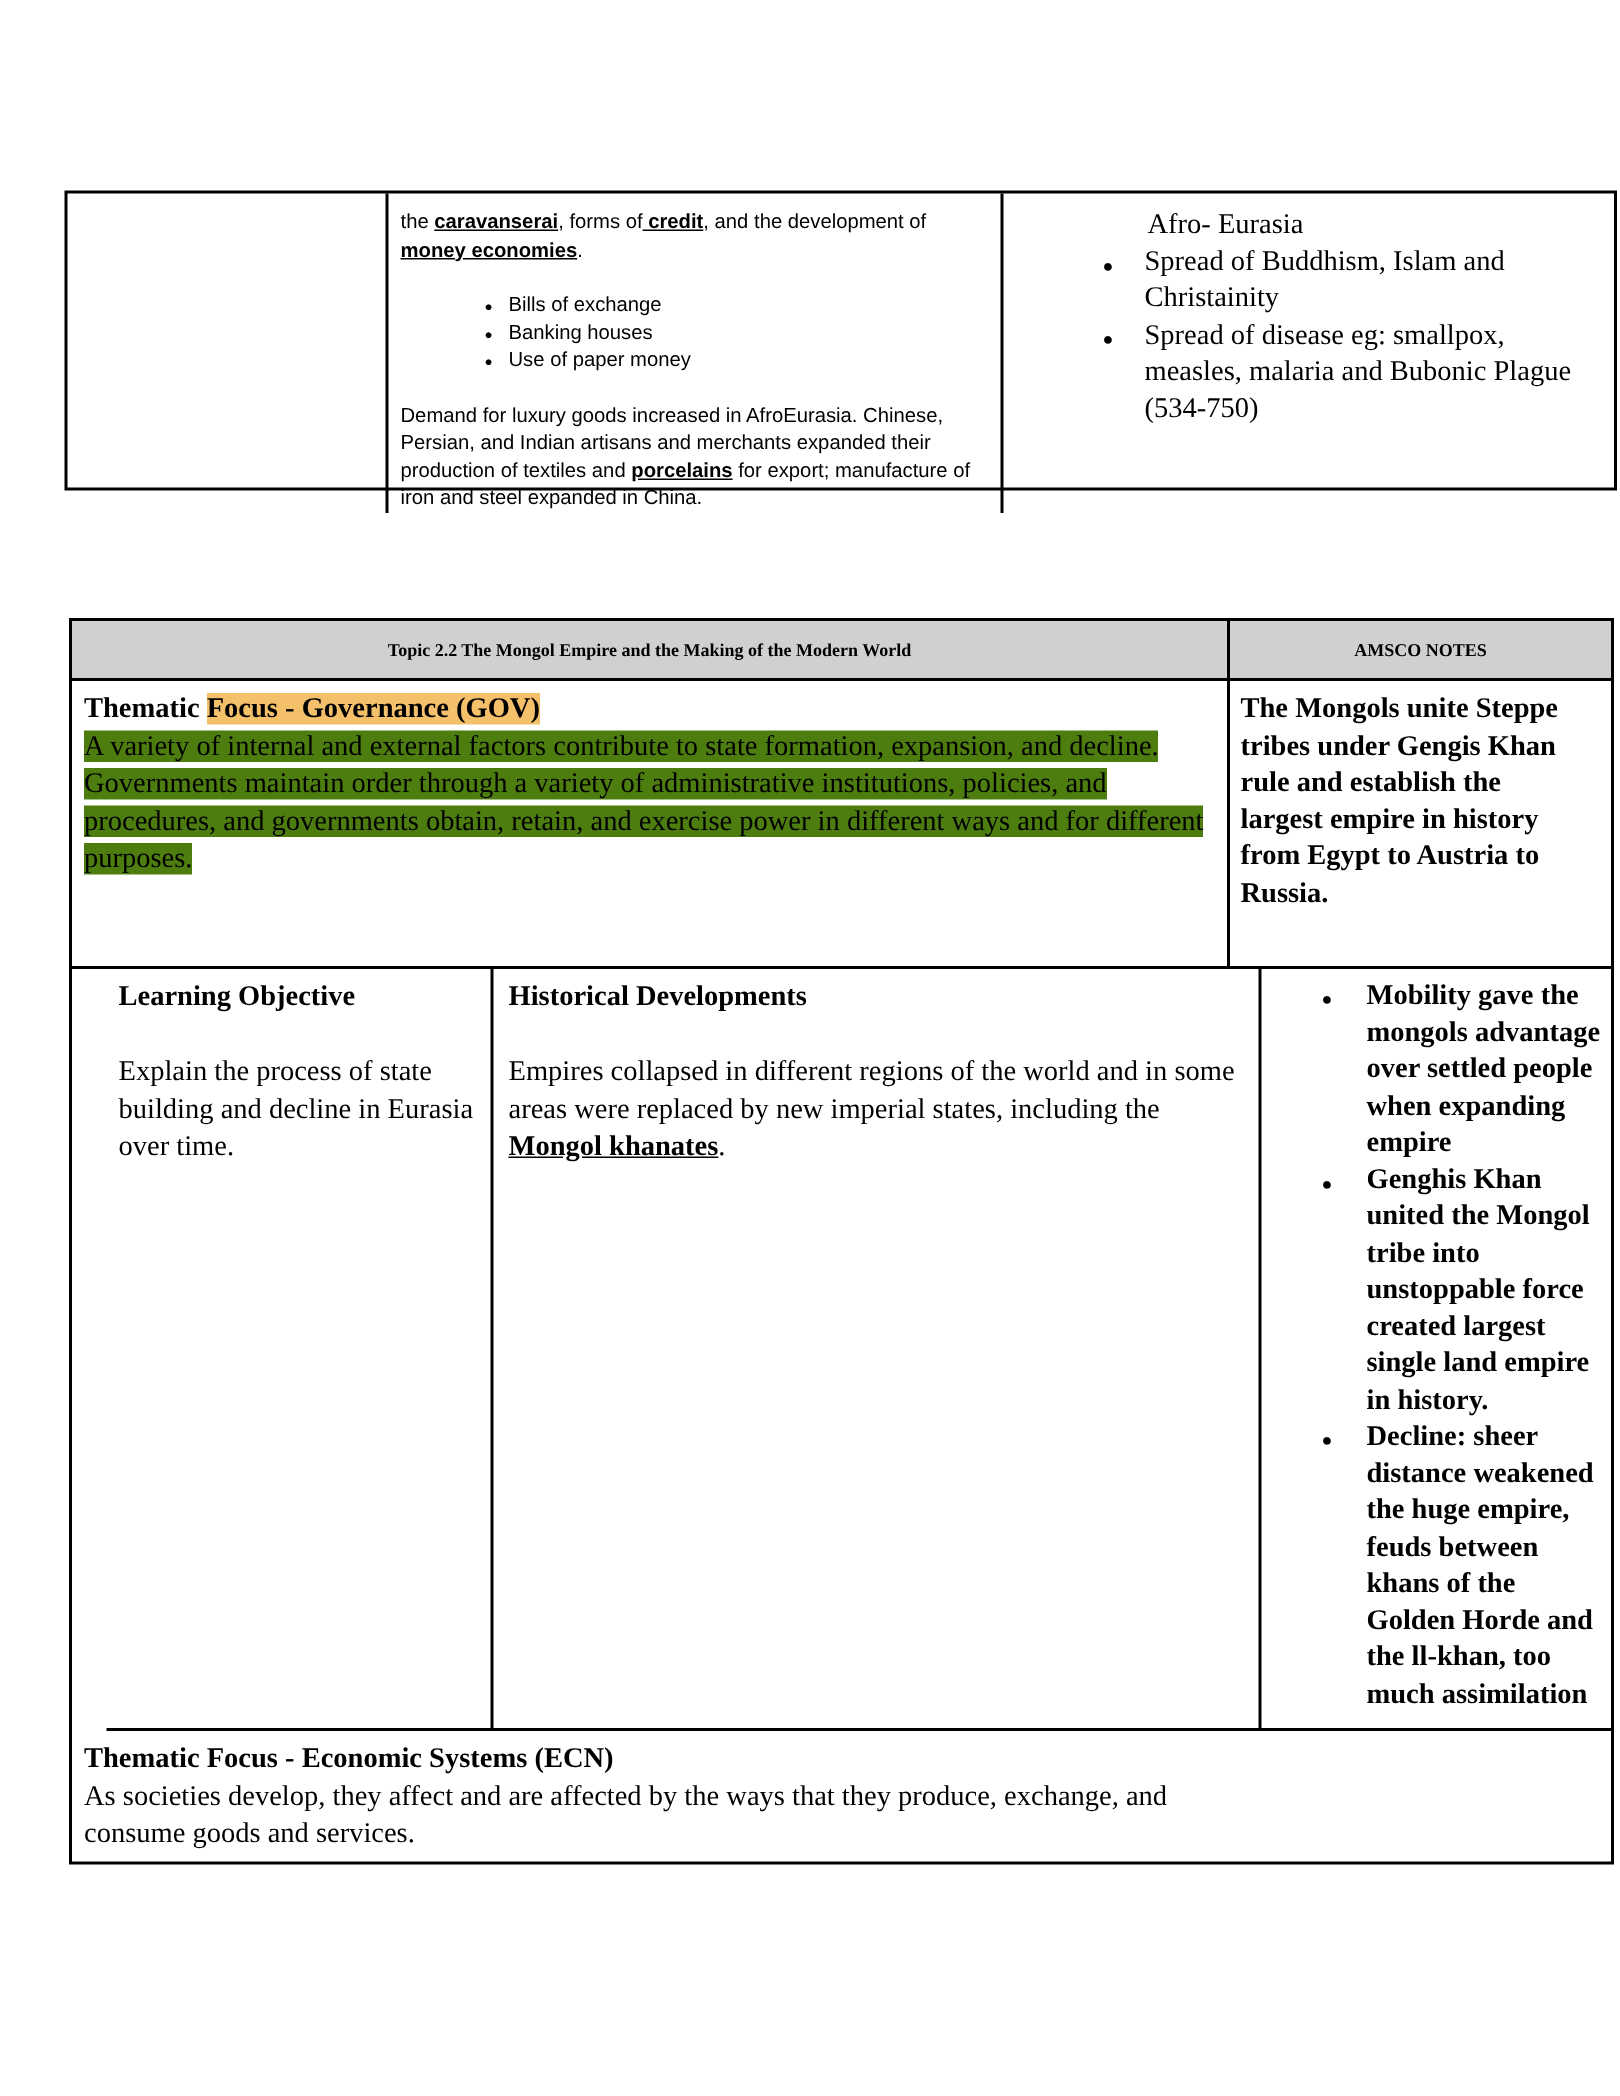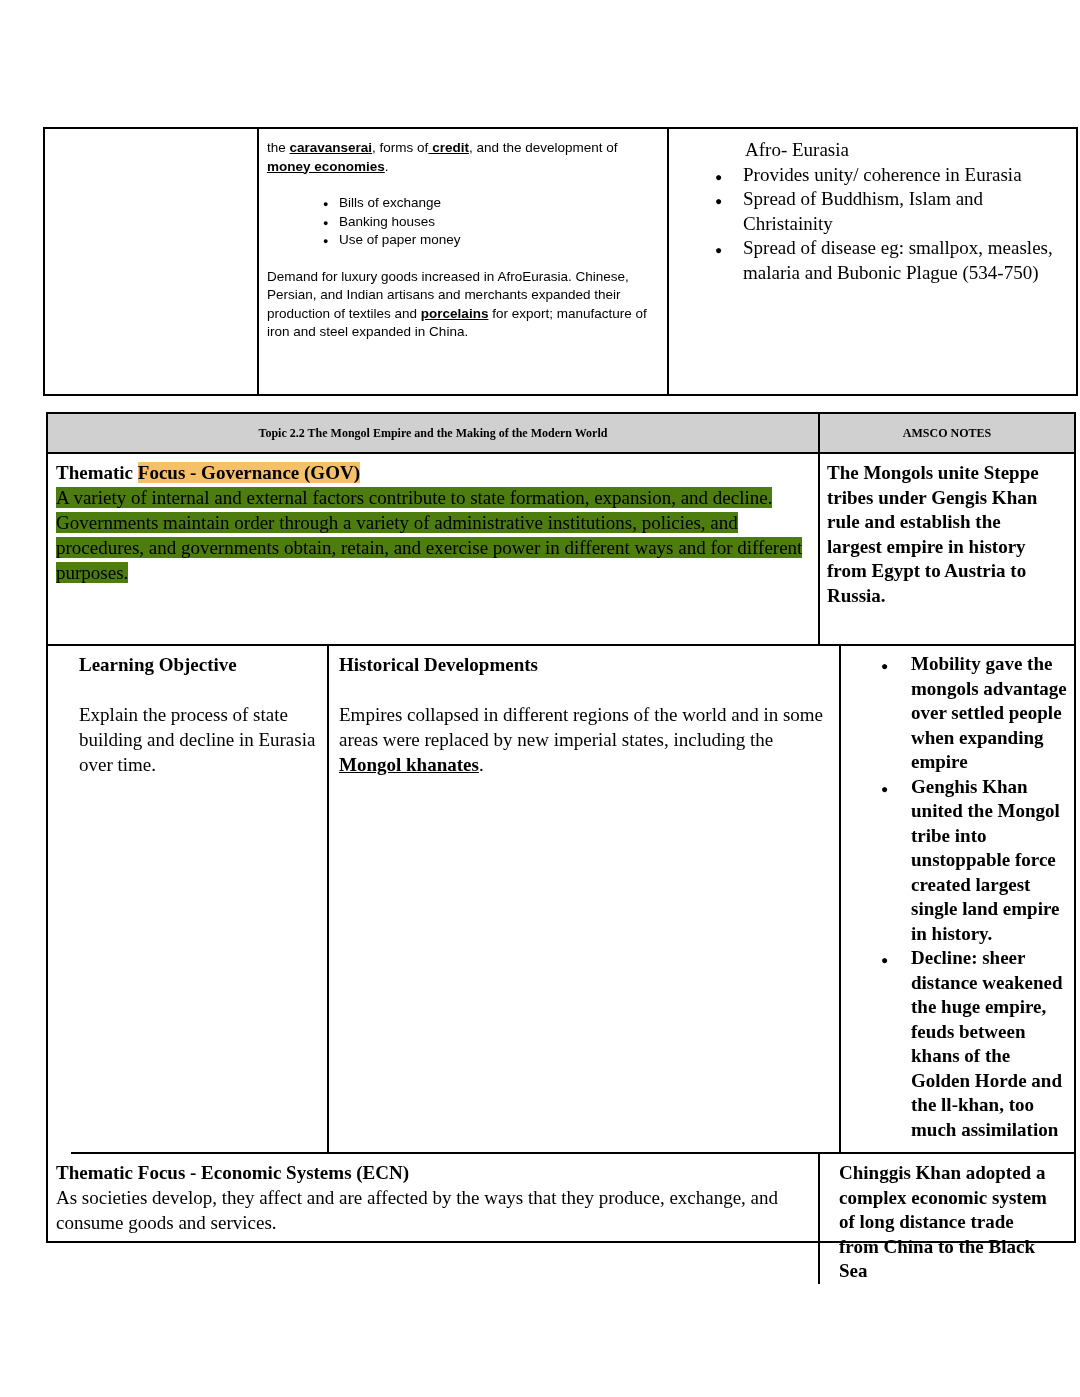--- a/index.html
+++ b/index.html
@@ -4,38 +4,38 @@
 <style>
   html,body{margin:0;padding:0;}
   body{
     width:1080px;height:1397px;position:relative;background:#ffffff;
     font-family:"Liberation Serif", serif;color:#000;
     -webkit-font-smoothing:antialiased;
   }
   .cell{box-sizing:border-box;}
   
   .table1{
-    position:absolute;left:43px;top:127px;width:1035px;height:269px;
+    position:absolute;left:43px;top:127px;width:1035px;height:200px;
     border:2px solid #000;display:grid;grid-template-columns:214px 410px 1fr;
     box-sizing:border-box;background:#fff;
   }
   .table1 .cell{border-right:2px solid #000;}
   .table1 .cell:last-child{border-right:none;}
   .t1-mid{
     font-family:"Liberation Sans", sans-serif;font-size:13.5px;line-height:18.5px;
     padding:10px 14px 0 8px;
   }
   .t1-mid p{margin:0;}
   .t1-mid .vgap{height:18px;}
   .t1-mid .b-item{position:relative;padding-left:72px;}
   .t1-mid .b-item::before{
     content:"●";position:absolute;left:56px;top:1px;font-size:9px;
   }
   .t1-right{
-    font-size:19px;line-height:24.5px;padding:9px 6px 0 0;
+    font-size:19px;line-height:24.5px;padding:9px 6px 0 0;margin-left:20px;
   }
   .t1-right .lead{padding-left:76px;}
   .t1-right .b-item{position:relative;padding-left:74px;}
   .t1-right .b-item::before{
     content:"●";position:absolute;left:46px;top:2px;font-size:12px;
   }
   
   .table2{
     position:absolute;left:46px;top:412px;width:1030px;height:831px;
     border:2px solid #000;box-sizing:border-box;background:#fff;
@@ -78,21 +78,20 @@
       <p><span>the </span><span style="font-weight: 700; text-decoration: underline;">caravanserai</span><span>, forms of</span><span style="font-weight: 700; text-decoration: underline;"> credit</span><span>, and the development of </span><span style="font-weight: 700; text-decoration: underline;">money economies</span><span>.</span></p>
       <div class="vgap"></div>
       <div class="b-item">Bills of exchange</div>
       <div class="b-item">Banking houses</div>
       <div class="b-item">Use of paper money</div>
       <div class="vgap"></div>
       <p><span>Demand for luxury goods increased in AfroEurasia. Chinese, Persian, and Indian artisans and merchants expanded their production of textiles and </span><span style="font-weight: 700; text-decoration: underline;">porcelains</span><span> for export; manufacture of iron and steel expanded in China.</span></p>
     </div>
     <div class="cell t1-right">
       <div class="lead">Afro- Eurasia</div>
-      <div class="b-item">Provides unity/ coherence in Eurasia</div>
       <div class="b-item">Spread of Buddhism, Islam and Christainity</div>
       <div class="b-item">Spread of disease eg: smallpox, measles, malaria and Bubonic Plague (534-750)</div>
     </div>
   </section>
 
   <section class="table2">
 
     <div class="row row-header">
       <div class="cell hdr-cell" style="background-color: rgb(208, 208, 208);">Topic 2.2 The Mongol Empire and the Making of the Modern World</div>
       <div class="cell hdr-cell" style="background-color: rgb(208, 208, 208);">AMSCO NOTES</div>
@@ -122,17 +121,16 @@
         <div class="b-item">Genghis Khan united the Mongol tribe into unstoppable force created largest single land empire in history.</div>
         <div class="b-item">Decline: sheer distance weakened the huge empire, feuds between khans of the Golden Horde and the ll-khan, too much assimilation</div>
       </div>
     </div>
 
     <div class="row row-ecn">
       <div class="cell pad">
         <div class="bold">Thematic Focus - Economic Systems (ECN)</div>
         <div>As societies develop, they affect and are affected by the ways that they produce, exchange, and consume goods and services.</div>
       </div>
-      <div class="cell amsco-text">Chinggis Khan adopted a complex economic system of long distance trade from China to the Black Sea</div>
     </div>
 
   </section>
 </div>
 
 </body></html>

